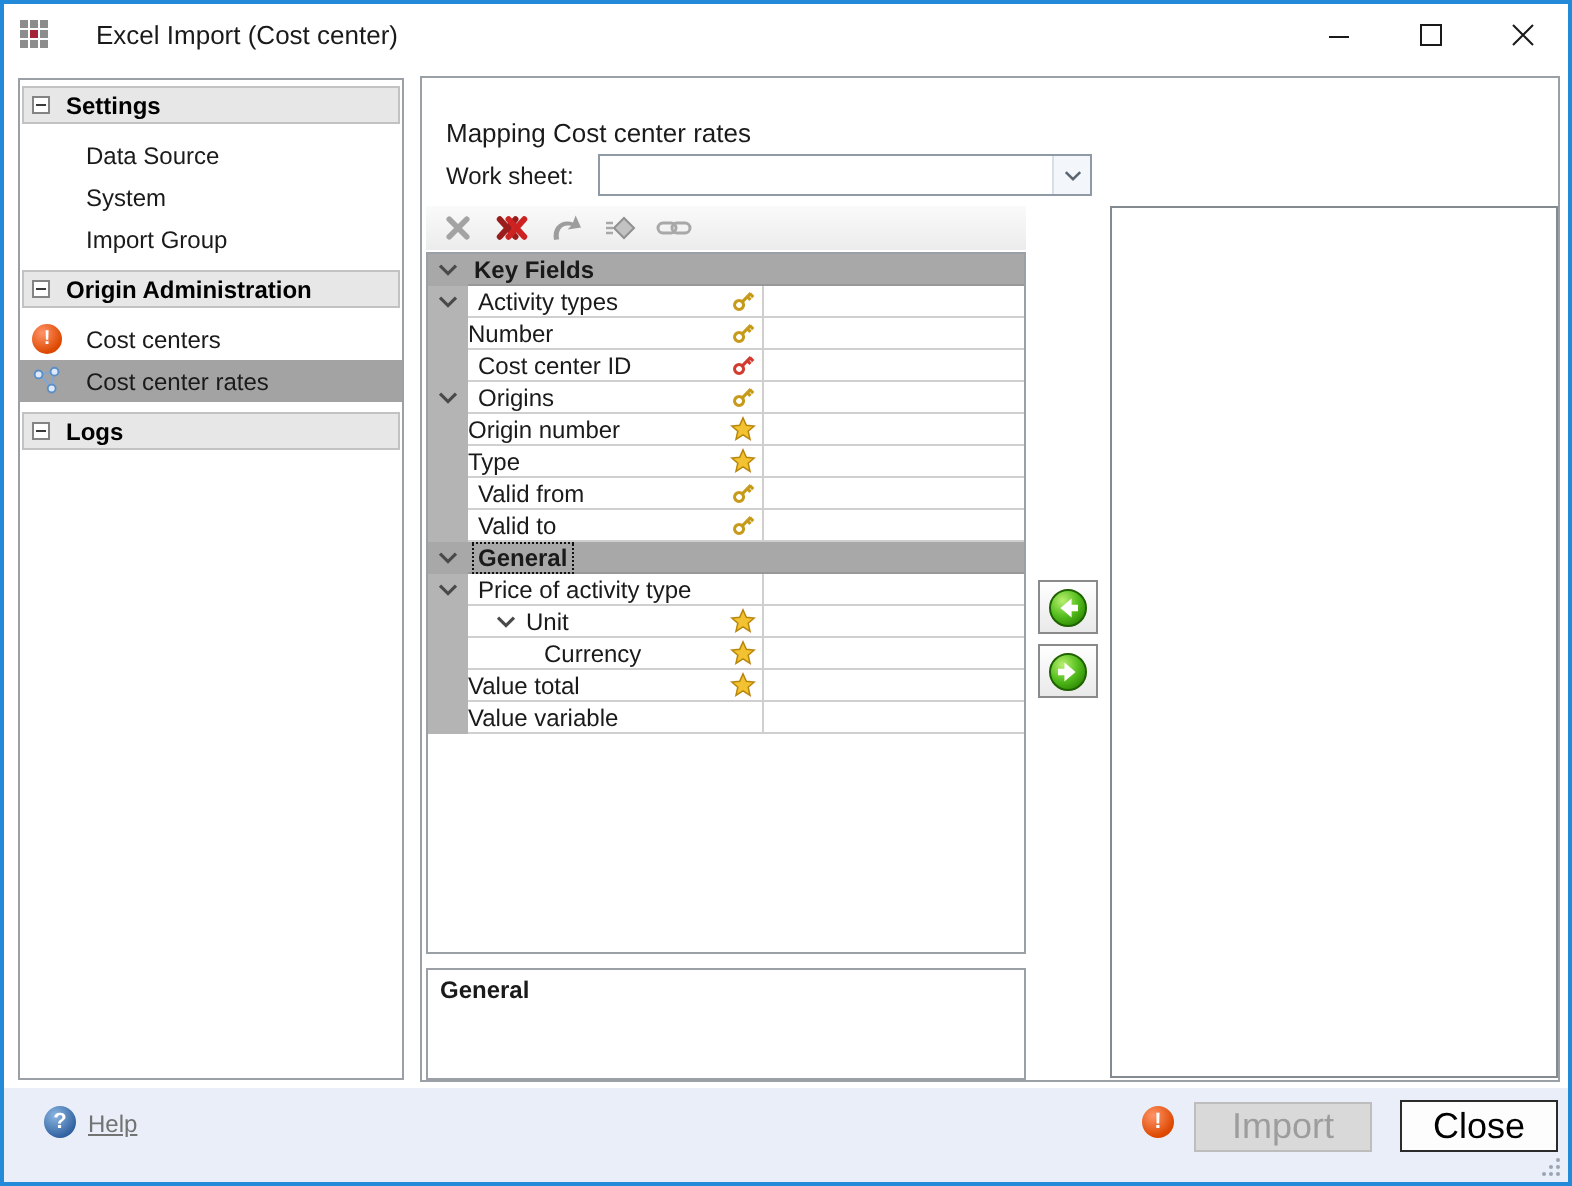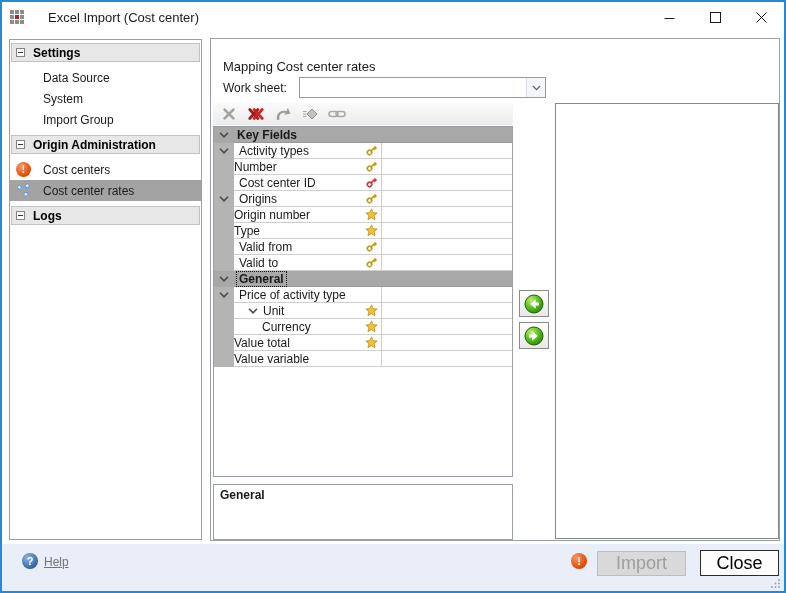--- a/index.html
+++ b/index.html
@@ -39,21 +39,21 @@
   
   .treebox{position:absolute;left:2px;top:87px;width:300px;height:351px;border:1px solid #9aa0a6;background:#fff;overflow:hidden;}
   .trow{display:flex;height:16px;width:100%;}
   .gut{width:20px;background:#b4b4b4;display:flex;align-items:center;justify-content:center;flex:none;}
   .trow.sec{background:#a8a8a8;}
   .trow.sec .gut{background:#a8a8a8;}
   .seclbl{flex:1;display:flex;align-items:center;font-weight:bold;padding-left:3px;border-bottom:1px solid #989898;}
   .seclbl .foc{outline:1px dotted #111;padding:0 2px;}
   .lbl{width:148px;background:#fff;border-right:1px solid #cfcfcf;border-bottom:1px solid #cfcfcf;display:flex;align-items:center;position:relative;flex:none;}
   .val{flex:1;background:#fff;border-bottom:1px solid #cfcfcf;}
-  .i0{padding-left:5px;}.i1{}.i2{padding-left:28px;}
+  .i0{padding-left:5px;}.i1{}.i2{padding-left:38px;}
   .i1c{padding-left:14px;}
   .ric{position:absolute;right:3px;top:1px;width:13px;height:13px;}
   .chev{width:10px;height:6px;}
   .inlinechev{margin-right:5px;}
   
   .gbtn{position:absolute;width:30px;height:27px;border:1px solid #8a8a8a;background:linear-gradient(#ffffff,#e9e9e9);display:flex;align-items:center;justify-content:center;}
   .rightpanel{position:absolute;left:344px;top:64px;width:224px;height:436px;border:1px solid #848a90;background:#fff;}
   .genbox{position:absolute;left:2px;top:445px;width:300px;height:56px;border:1px solid #9aa0a6;background:#fff;padding:3px 6px;}
   .genbox .gtitle{font-weight:bold;}
   

